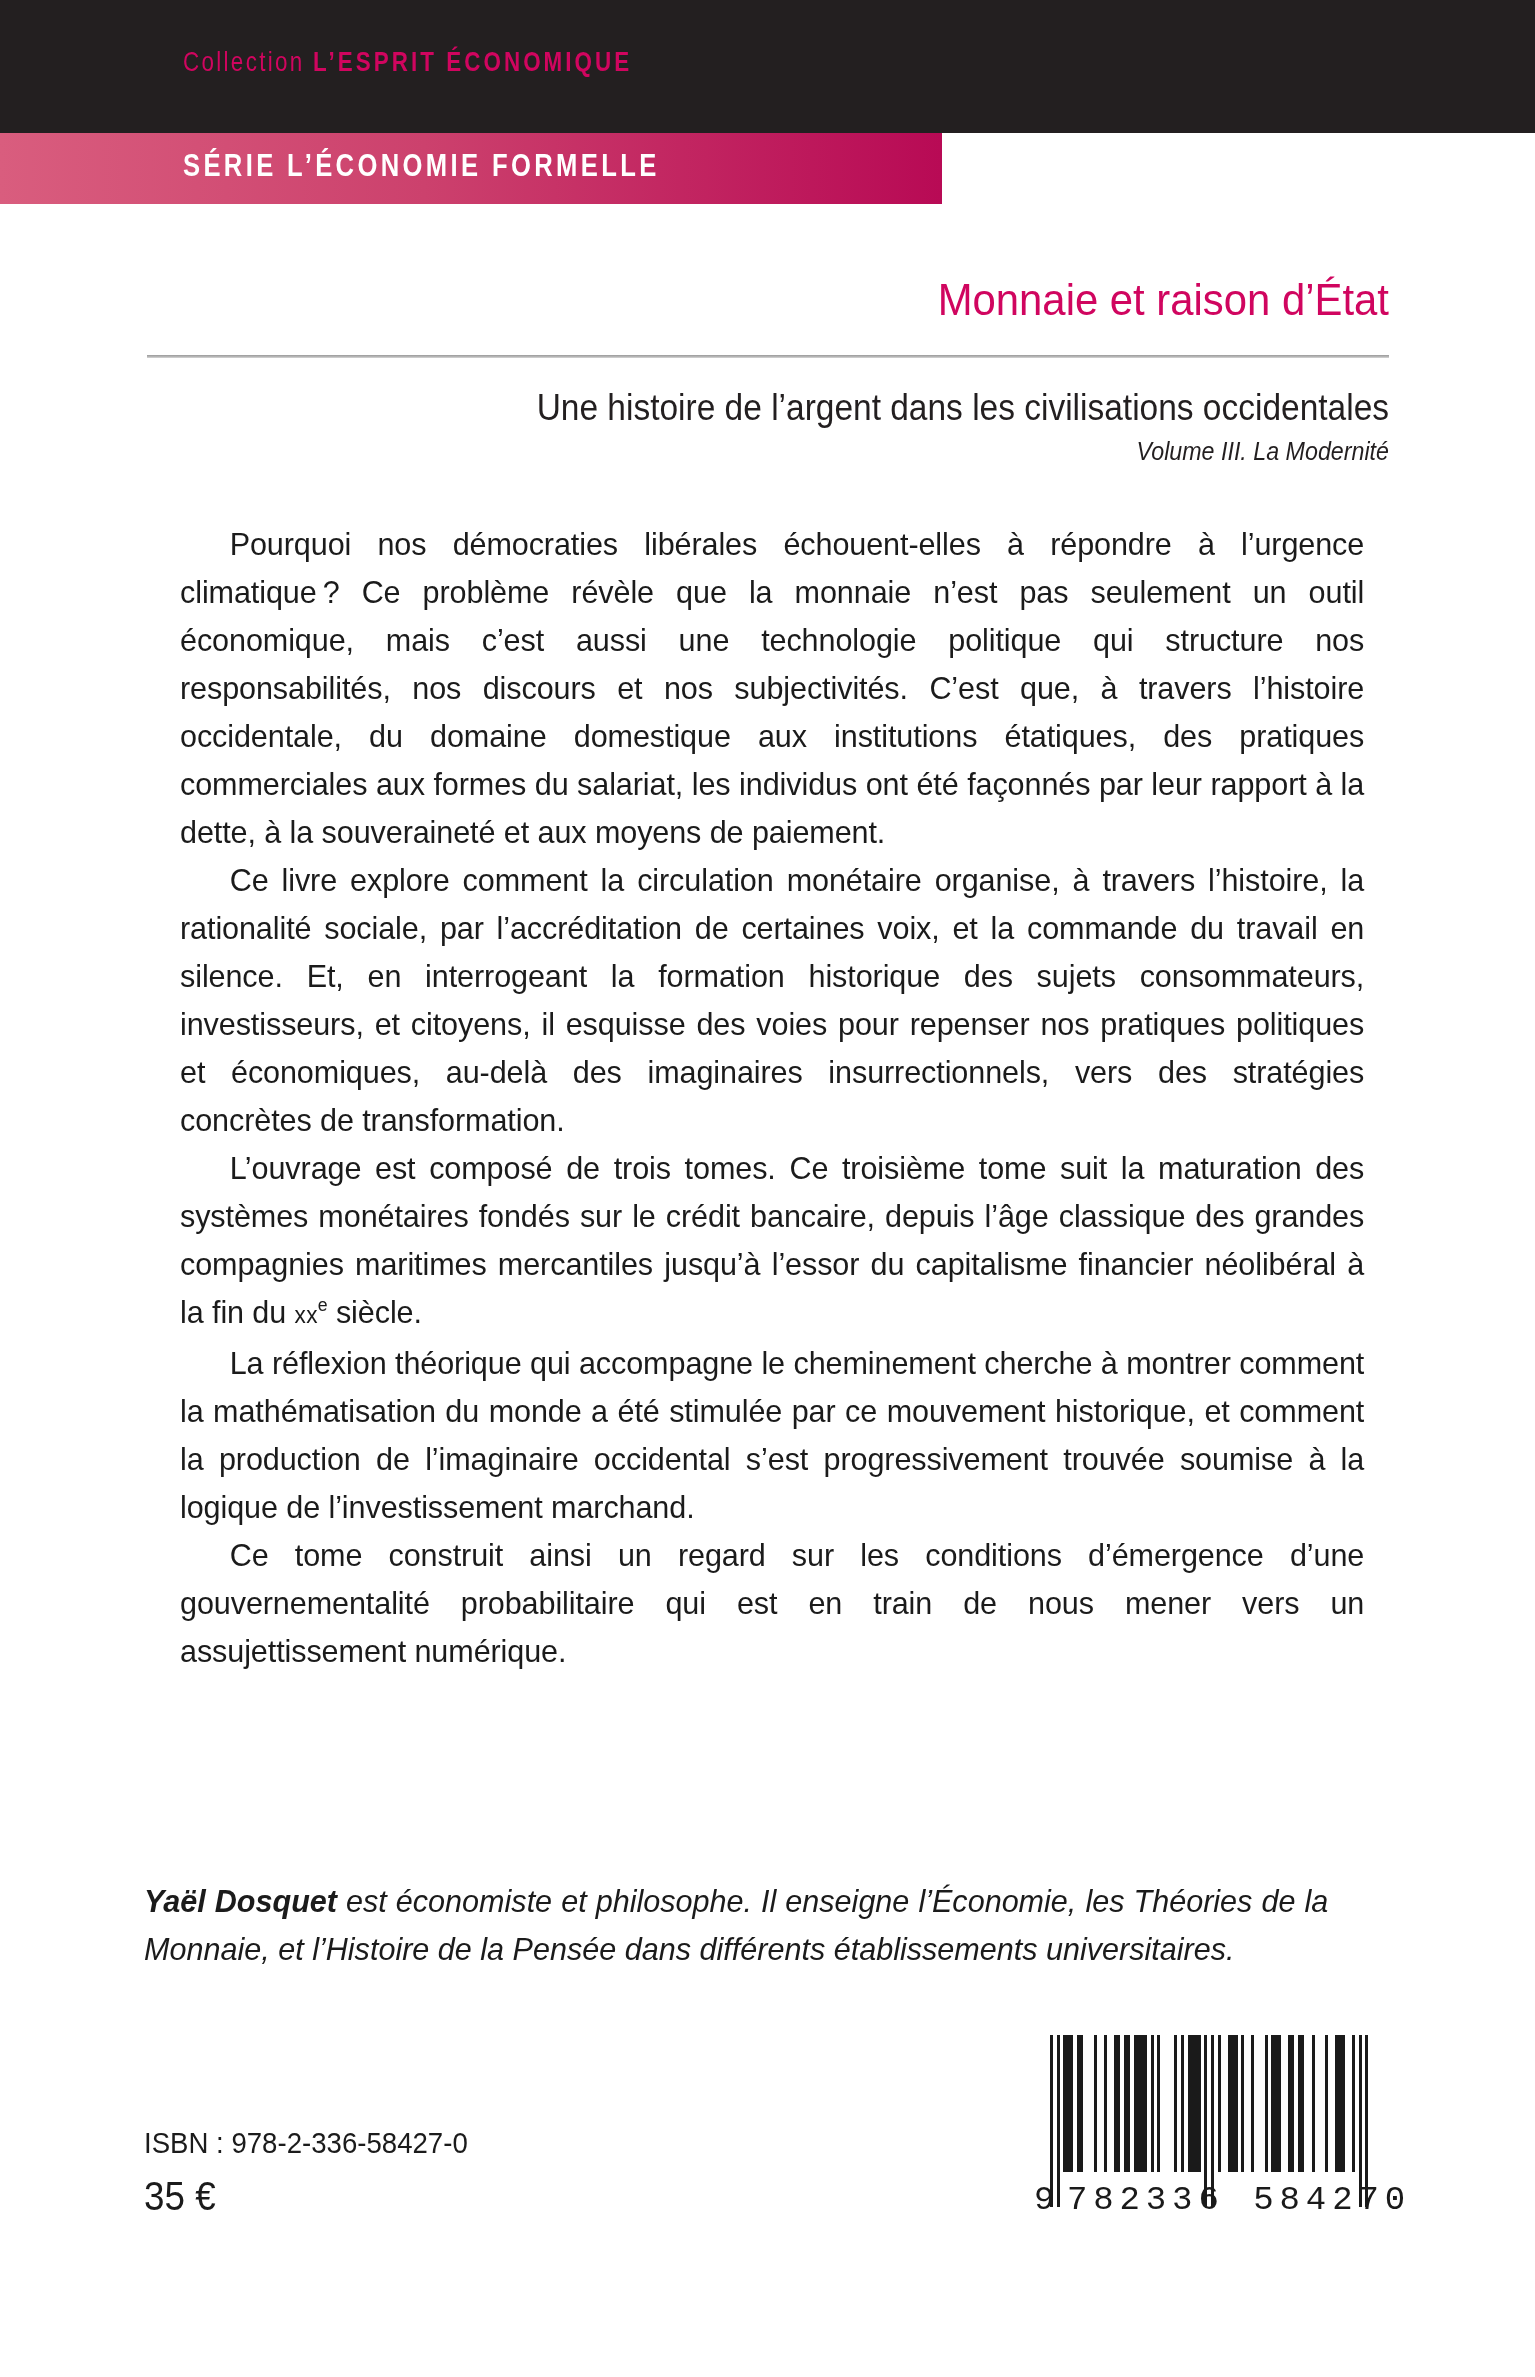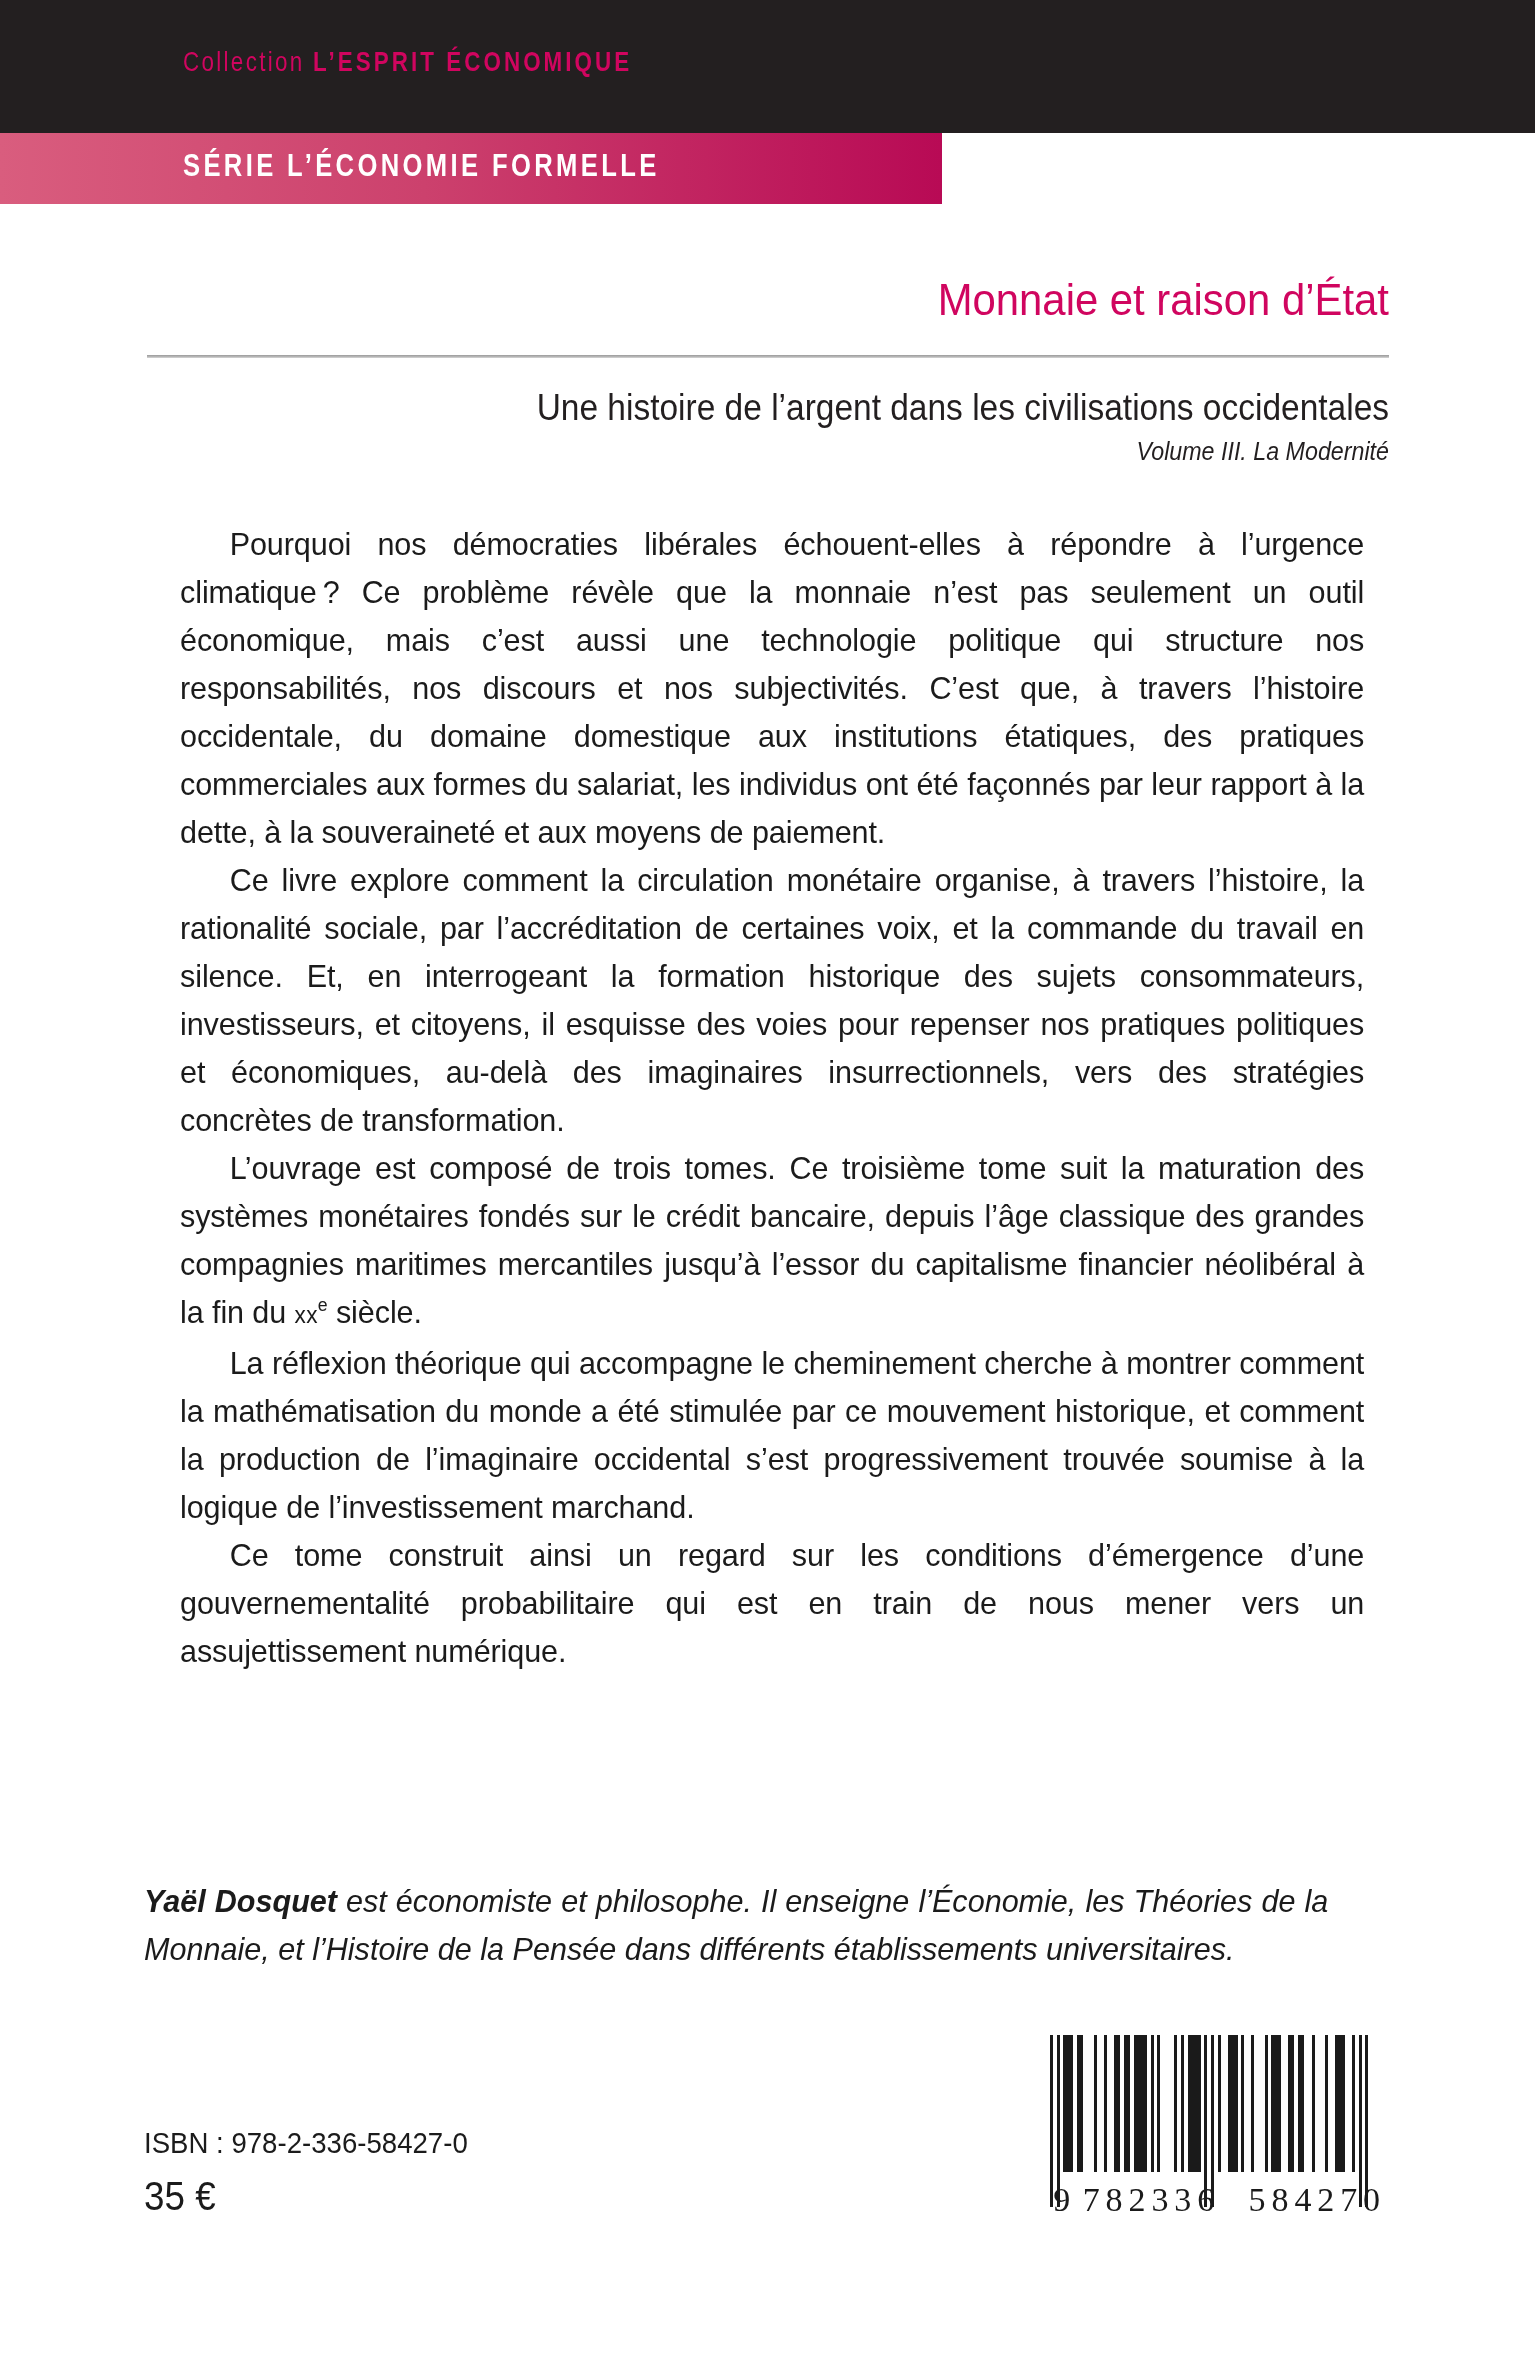--- a/index.html
+++ b/index.html
@@ -205,23 +205,22 @@
     display: block;
   }
   .barcode-digits {
     position: absolute;
     left: 1034px;
     top: 2181px;
     width: 352px;
     font-size: 34px;
     letter-spacing: 2.5px;
     color: #1a1a1a;
-    font-family: Liberation Serif, serif;
-    white-space: nowrap;
-    text-align: right;
+    font-family: Liberation Mono, monospace;
+    white-space: nowrap;
   }
   .barcode-digits .lead {
     margin-right: 10px;
   }
   .barcode-digits .grp {
     letter-spacing: 5.9px;
   }
 </style>
 </head>
 <body>

